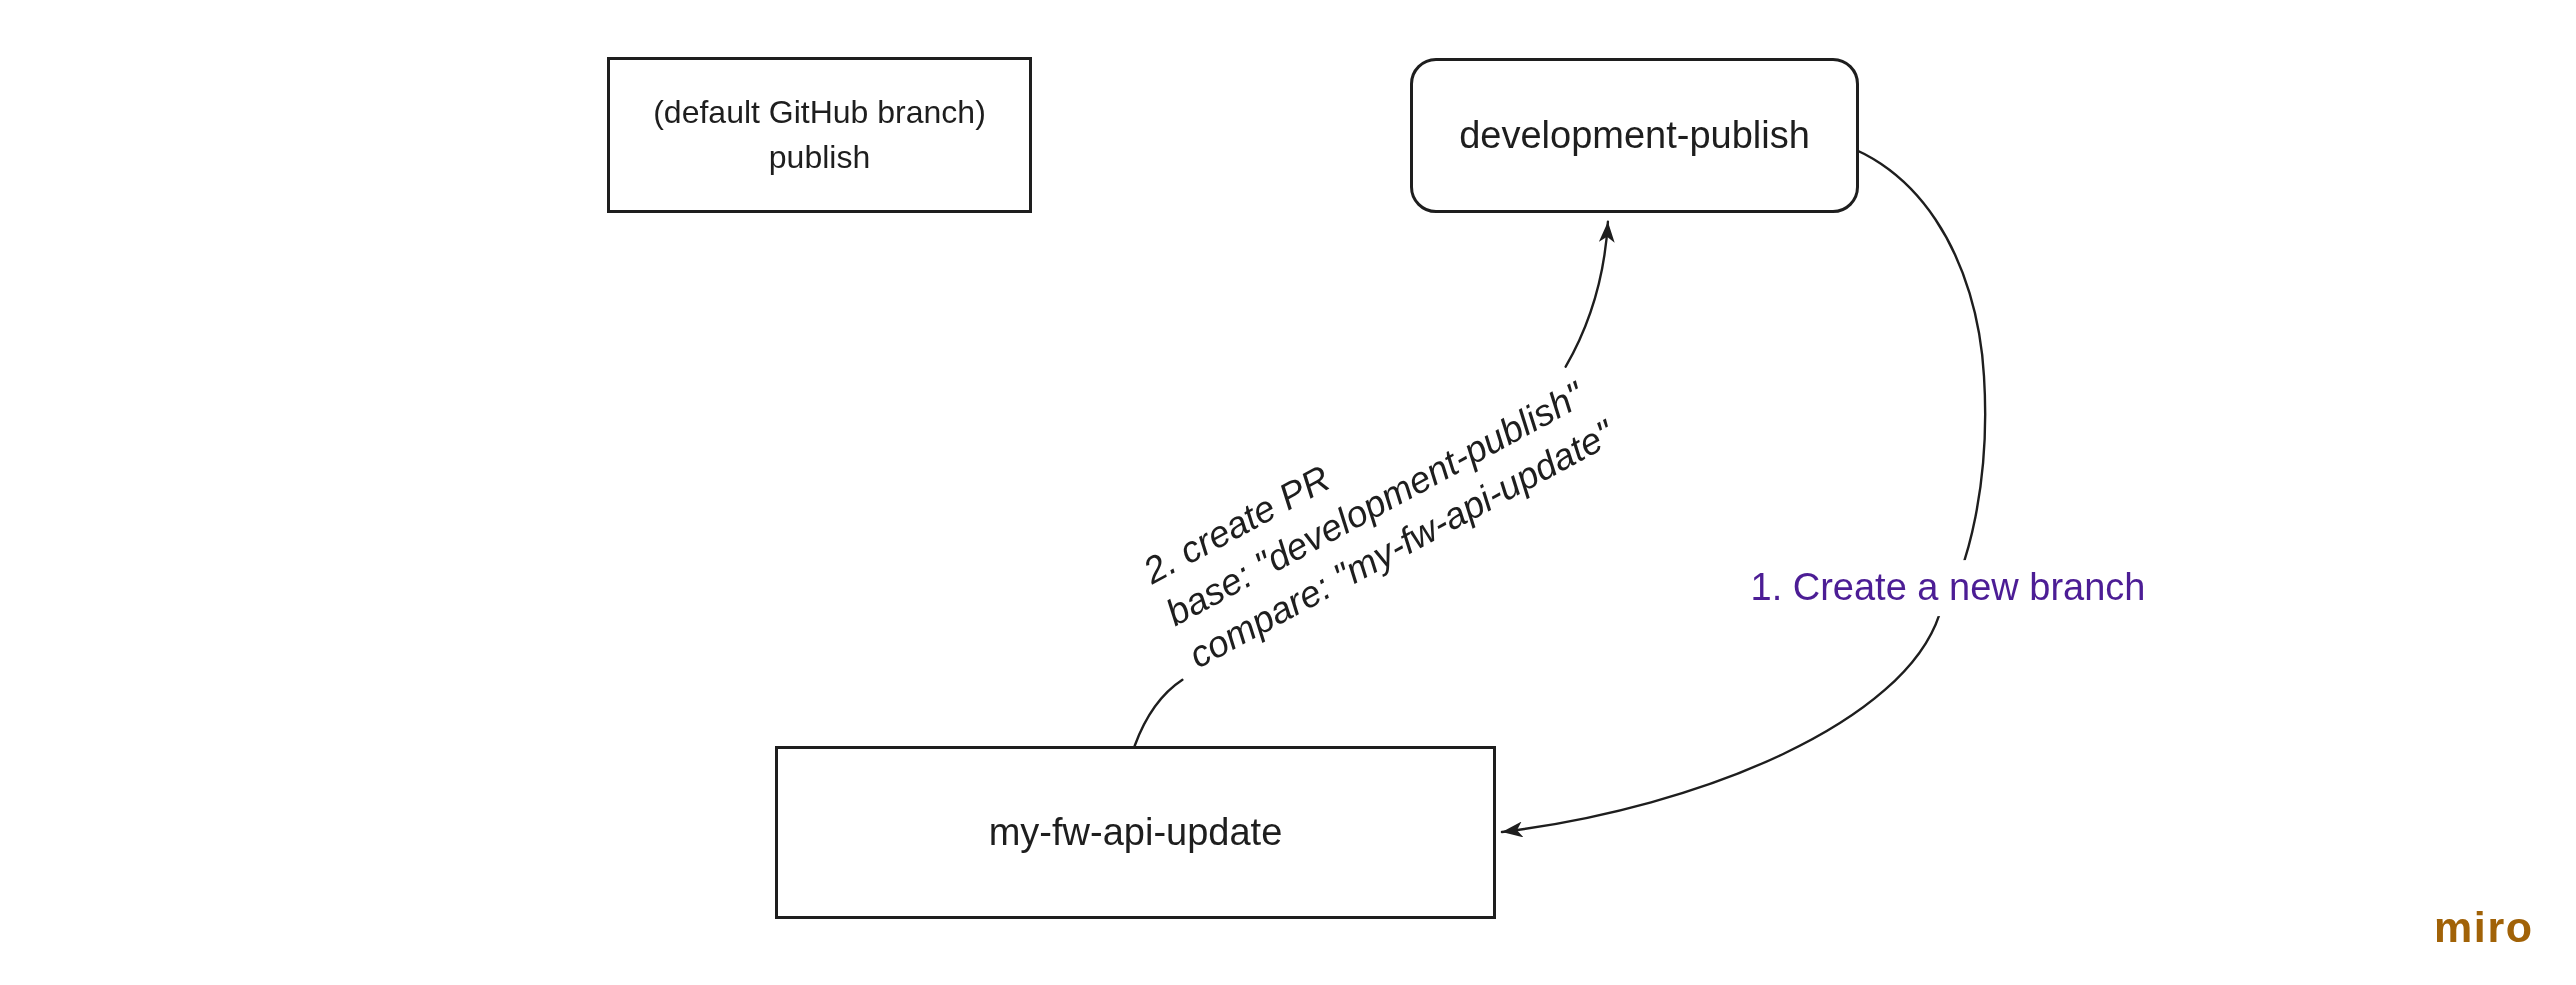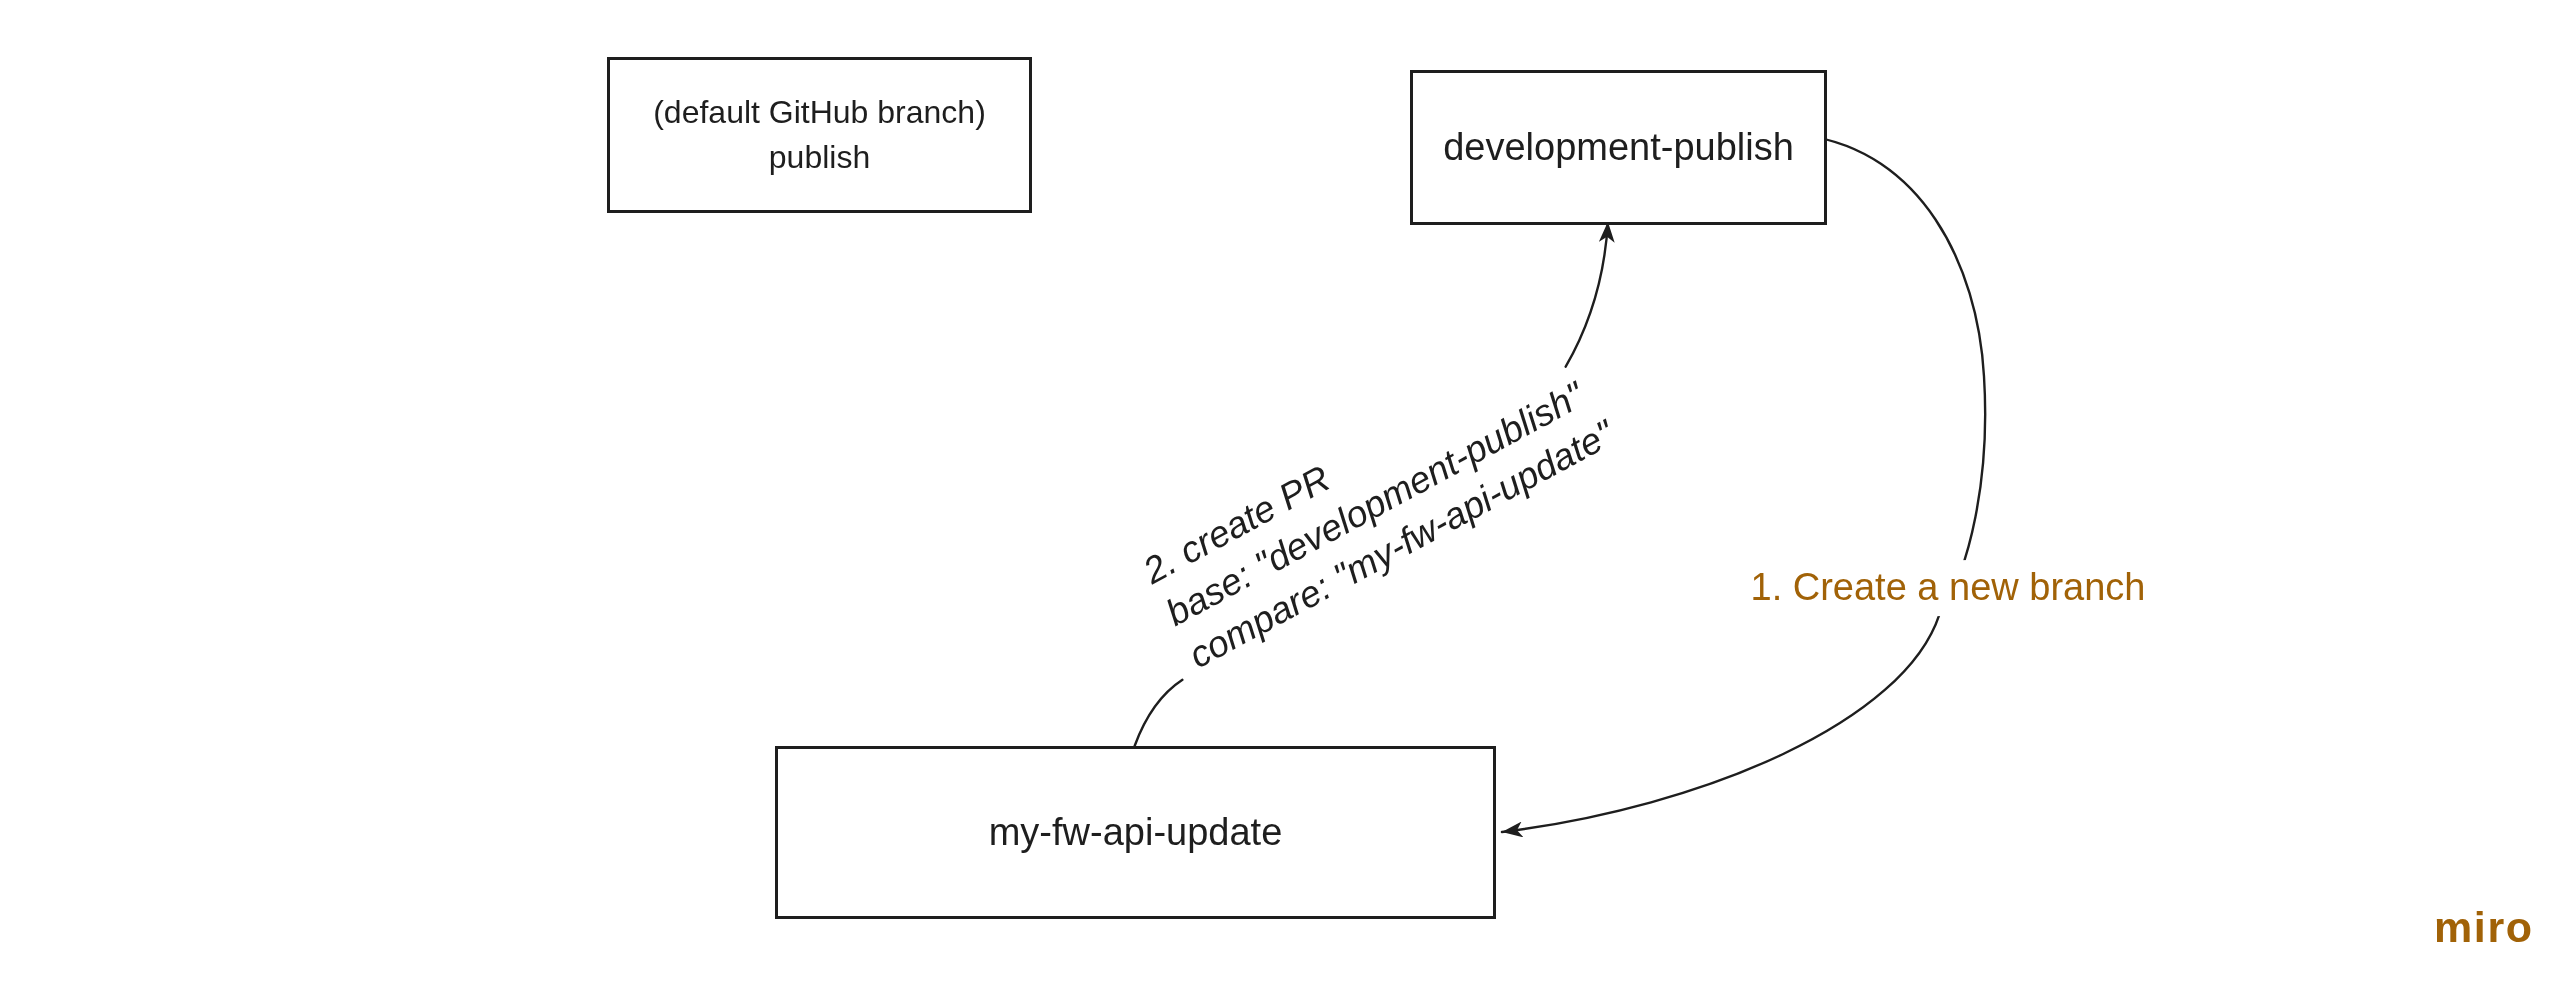--- a/index.html
+++ b/index.html
@@ -48,33 +48,33 @@
   #box-publish .shape-label {
     font-size: 32px;
     line-height: 1.4;
     white-space: normal;
   }
   #box-publish .shape-label span {
     display: block;
     white-space: nowrap;
   }
   #box-publish   { left: 607px;  top: 57px;  width: 425px; height: 156px; }
-  #box-devpub    { left: 1410px; top: 70px;  width: 417px; height: 155px; }
+  #box-devpub    { left: 1410px; top: 58px;  width: 449px; height: 155px; border-radius: 26px; }
   #box-myfw      { left: 775px;  top: 746px; width: 721px; height: 173px; }
 
   .connector-label-horizontal {
     position: absolute;
     left: 1948px;
     top: 588px;
     transform: translate(-50%, -50%);
     background: #ffffff;
     padding: 6.4px 12.7px;
     font-size: 38px;
     white-space: nowrap;
-    color: #a16207;
+    color: #4c1d95;
   }
   .connector-label-rotated {
     position: absolute;
     left: 1135px;
     top: 553px;
     transform: rotate(-28.5deg);
     transform-origin: 0 0;
     font-size: 37px;
     line-height: 1.3;
     font-style: italic;

